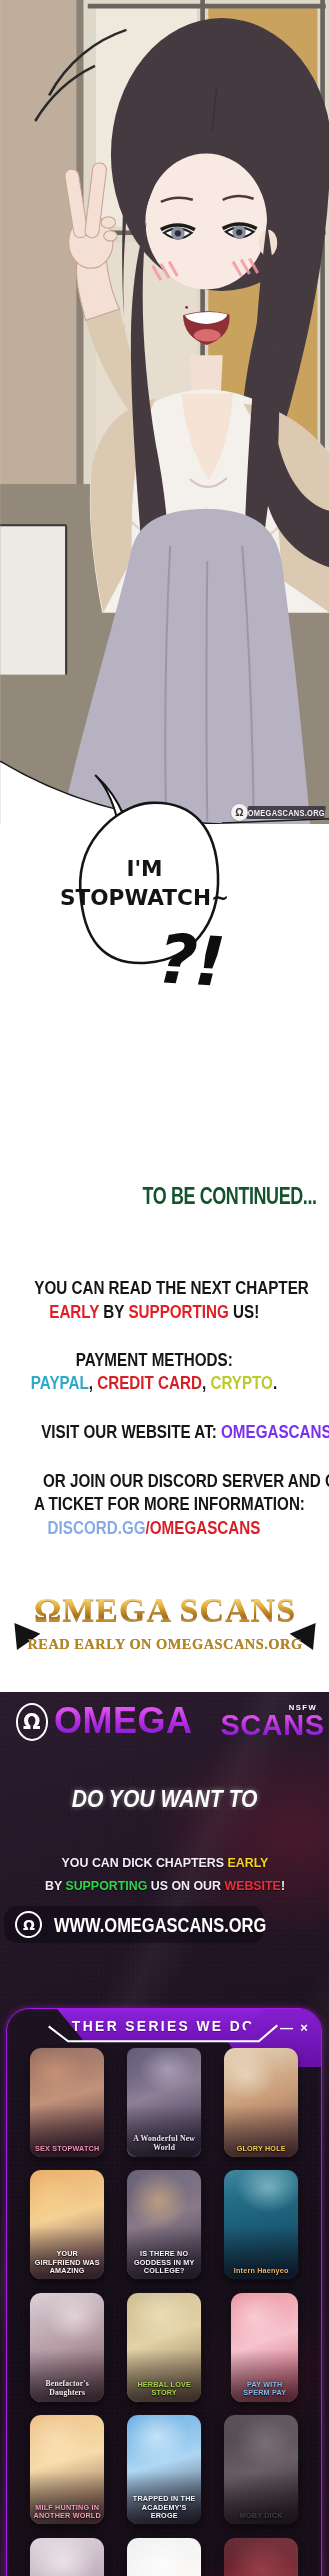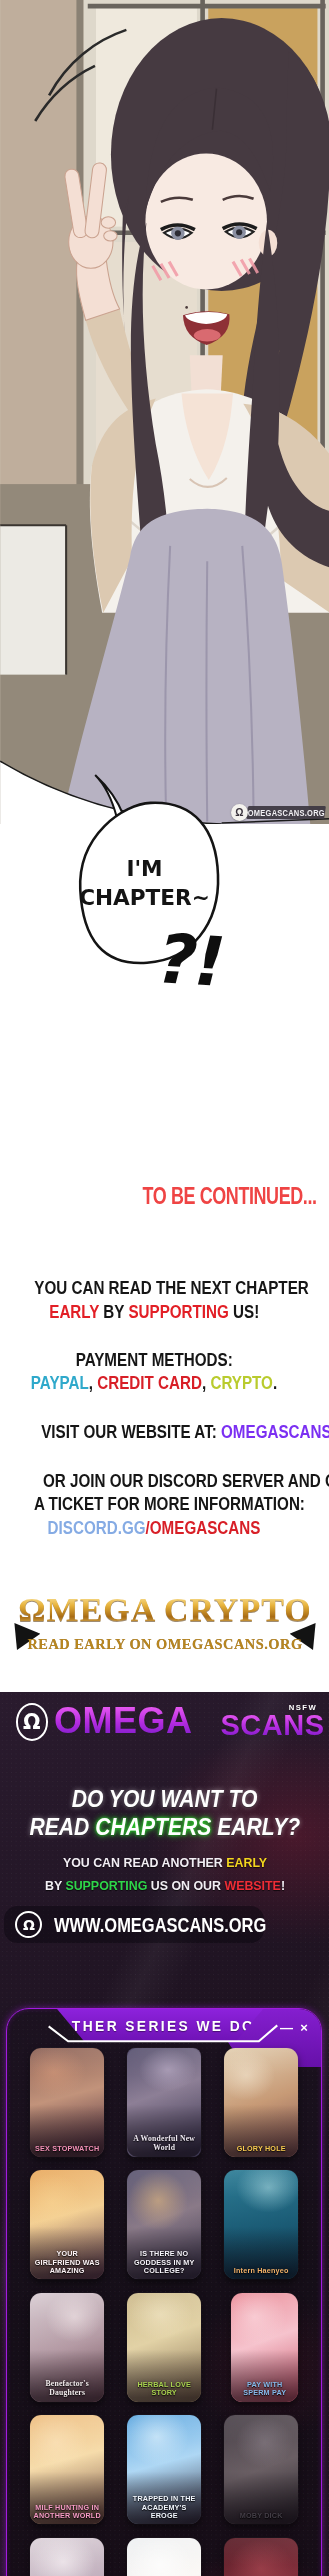--- a/index.html
+++ b/index.html
@@ -28,21 +28,21 @@
   #bubble-line2{top:112px;}
   #exclaim{position:absolute;left:158px;top:927px;font-family:"DejaVu Sans",sans-serif;
     font-size:68px;font-weight:800;font-style:italic;color:#0e0e0e;transform:rotate(3deg);
     letter-spacing:-3.1px;line-height:1;}
 
   
   .cline{position:absolute;width:308px;text-align:center;font-weight:800;color:#161616;
     white-space:nowrap;font-size:19px;}
   .cline > span{display:inline-block;transform:scaleX(.8);white-space:nowrap;}
   #continued{position:absolute;left:118px;top:1183px;width:155px;text-align:center;font-weight:800;
-    font-size:23px;color:#ef4444;}
+    font-size:23px;color:#14532d;}
   #continued span{display:inline-block;transform:scaleX(.78);white-space:nowrap;letter-spacing:-0.5px;}
 
   
   #gold-logo{position:absolute;left:0;top:1591px;width:330px;height:72px;}
   .gold-title{position:absolute;left:0;top:0;width:330px;text-align:center;
     font-family:"Liberation Serif",serif;font-weight:bold;font-size:34px;letter-spacing:1px;
     background:linear-gradient(180deg,#fce9a8 8%,#e7b33c 38%,#a86b14 68%,#f0cf6e 96%);
     -webkit-background-clip:text;background-clip:text;color:transparent;
     filter:drop-shadow(0 1px 0.5px rgba(80,45,0,.55));white-space:nowrap;}
   .gold-tagline{position:absolute;left:0;top:45px;width:330px;text-align:center;
@@ -260,58 +260,57 @@
     <div class="wm-circle">Ω</div>
   </div>
 
   <div id="bubble">
     <svg width="185" height="216" viewBox="0 0 360 420">
       <path d="M126,84 C116,46 104,22 84,2 C108,24 128,52 140,82 Z" fill="#fff" stroke="#141414" stroke-width="4"></path>
       <path d="M55,225 C50,118 140,58 192,56 C277,52 320,108 323,196
                C327,292 270,362 185,367 C100,373 60,322 55,225 Z" fill="#fff" stroke="#141414" stroke-width="5"></path>
     </svg>
     <div class="btxt" id="bubble-line1">I'M</div>
-    <div class="btxt" id="bubble-line2">CHAPTER~</div>
+    <div class="btxt" id="bubble-line2">STOPWATCH~</div>
   </div>
   <div id="exclaim">?!</div>
 
   <div id="continued">
     <span>TO BE CONTINUED...</span>
   </div>
 
   <div class="cline" style="top:1277px"><span><span>YOU CAN READ THE NEXT CHAPTER</span></span></div>
   <div class="cline" style="top:1301px"><span><span style="color: rgb(226, 31, 38);">EARLY</span><span> BY </span><span style="color: rgb(226, 31, 38);">SUPPORTING</span><span> US!</span></span></div>
   <div class="cline" style="top:1349px"><span><span>PAYMENT METHODS:</span></span></div>
   <div class="cline" style="top:1372px"><span><span style="color: rgb(47, 169, 203);">PAYPAL</span><span>, </span><span style="color: rgb(216, 31, 39);">CREDIT CARD</span><span>, </span><span style="color: rgb(185, 203, 45);">CRYPTO</span><span>.</span></span></div>
   <div class="cline" style="top:1421px"><span><span>VISIT OUR WEBSITE AT: </span><span style="color: rgb(123, 47, 242);">OMEGASCANS.ORG</span></span></div>
   <div class="cline" style="top:1470px"><span><span>OR JOIN OUR DISCORD SERVER AND CREATE</span></span></div>
   <div class="cline" style="top:1493px"><span><span>A TICKET FOR MORE INFORMATION:</span></span></div>
   <div class="cline" style="top:1517px"><span><span style="color: rgb(133, 171, 228);">DISCORD.GG</span><span style="color: rgb(216, 31, 39);">/OMEGASCANS</span></span></div>
 
   <div id="gold-logo">
     <div class="tri" id="tri-left"></div>
     <div class="tri" id="tri-right"></div>
-    <div class="gold-title"><span>Ω</span><span>MEGA CRYPTO</span></div>
+    <div class="gold-title"><span>Ω</span><span>MEGA SCANS</span></div>
     <div class="gold-tagline">READ EARLY ON OMEGASCANS.ORG</div>
   </div>
 
   <div id="dark-zone">
 
     <div id="promo-logo">
       <div class="omega-badge">Ω</div>
       <div class="pw" id="promo-word1">OMEGA</div>
       <div id="promo-word2-wrap">
         <div class="pw" id="promo-word2">SCANS</div>
         <div id="promo-nsfw">NSFW</div>
       </div>
     </div>
 
     <div class="promo-h" id="promo-h1"><span><span>DO YOU WANT TO</span></span></div>
-    <div class="promo-h" id="promo-h2"><span><span>READ </span><span style="text-shadow: rgb(46, 232, 46) 0px 0px 3.1px, rgb(46, 232, 46) 0px 0px 7.2px, rgba(0, 0, 0, 0.6) 0px 1px 1px;">CHAPTERS</span><span> EARLY?</span></span></div>
-    <div class="promo-s" id="promo-s1"><span><span>YOU CAN READ ANOTHER </span><span style="color: rgb(242, 213, 31);">EARLY</span></span></div>
+    <div class="promo-s" id="promo-s1"><span><span>YOU CAN DICK CHAPTERS </span><span style="color: rgb(242, 213, 31);">EARLY</span></span></div>
     <div class="promo-s" id="promo-s2"><span><span>BY </span><span style="color: rgb(47, 213, 74);">SUPPORTING</span><span> US ON OUR </span><span style="color: rgb(239, 45, 54);">WEBSITE</span><span>!</span></span></div>
 
     <div id="url-strip">
       <div class="omega-badge">Ω</div>
       <div id="url-text">WWW.OMEGASCANS.ORG</div>
     </div>
 
     <div id="panel">
       <div id="panel-header-blob"></div>
       <div id="panel-header">

